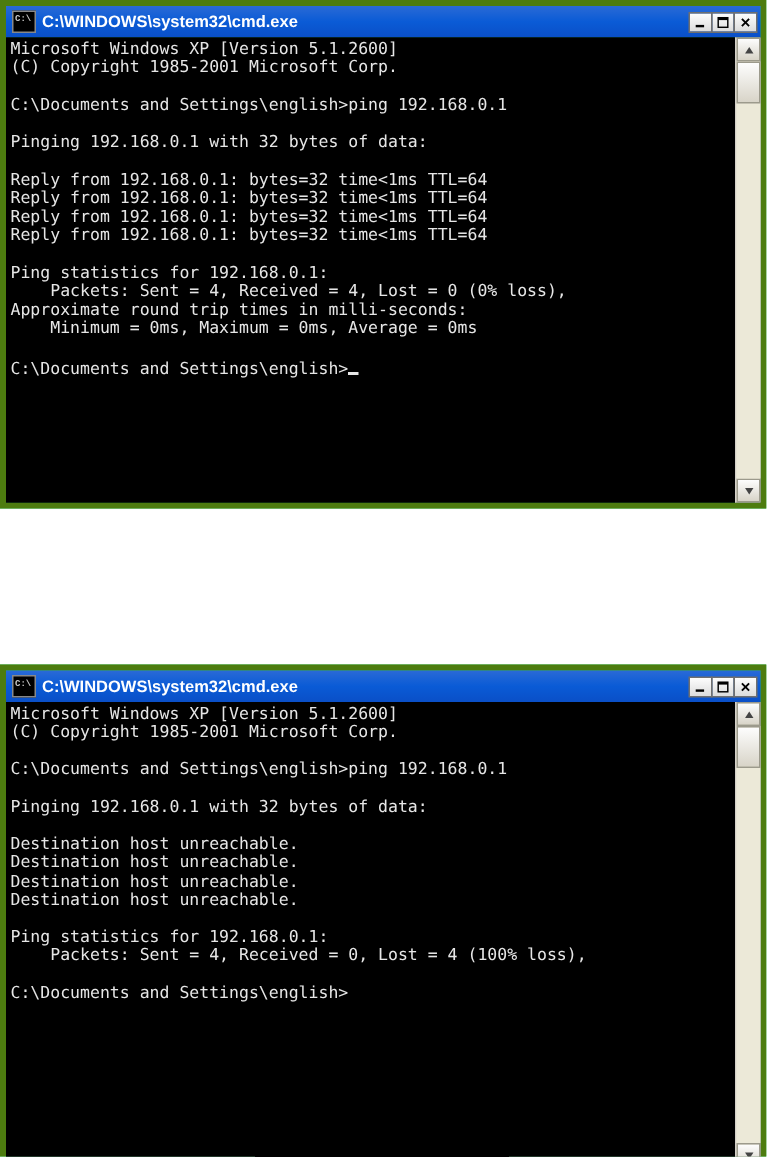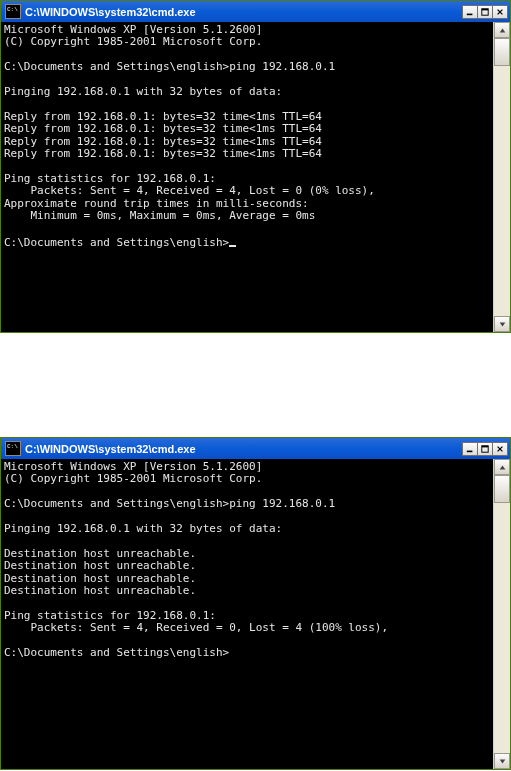--- a/index.html
+++ b/index.html
@@ -5,21 +5,21 @@
   body {
     margin: 0;
     padding: 0;
     background: #ffffff;
     width: 511px;
     height: 771px;
     font-family: Tahoma, sans-serif;
     font-size: 11px;
   }
   .cmd-window {
-    border: 1px solid #4d7c0f;
+    border: 4px solid #4d7c0f;
     background: #22c55e;
     position: relative;
   }
   .titlebar {
     background: linear-gradient(to bottom, #2a6ad6 0%, #0a5bd6 50%, #0a4fc7 100%);
     height: 21px;
     display: flex;
     align-items: center;
     padding: 0 2px 0 4px;
     color: #fff;

